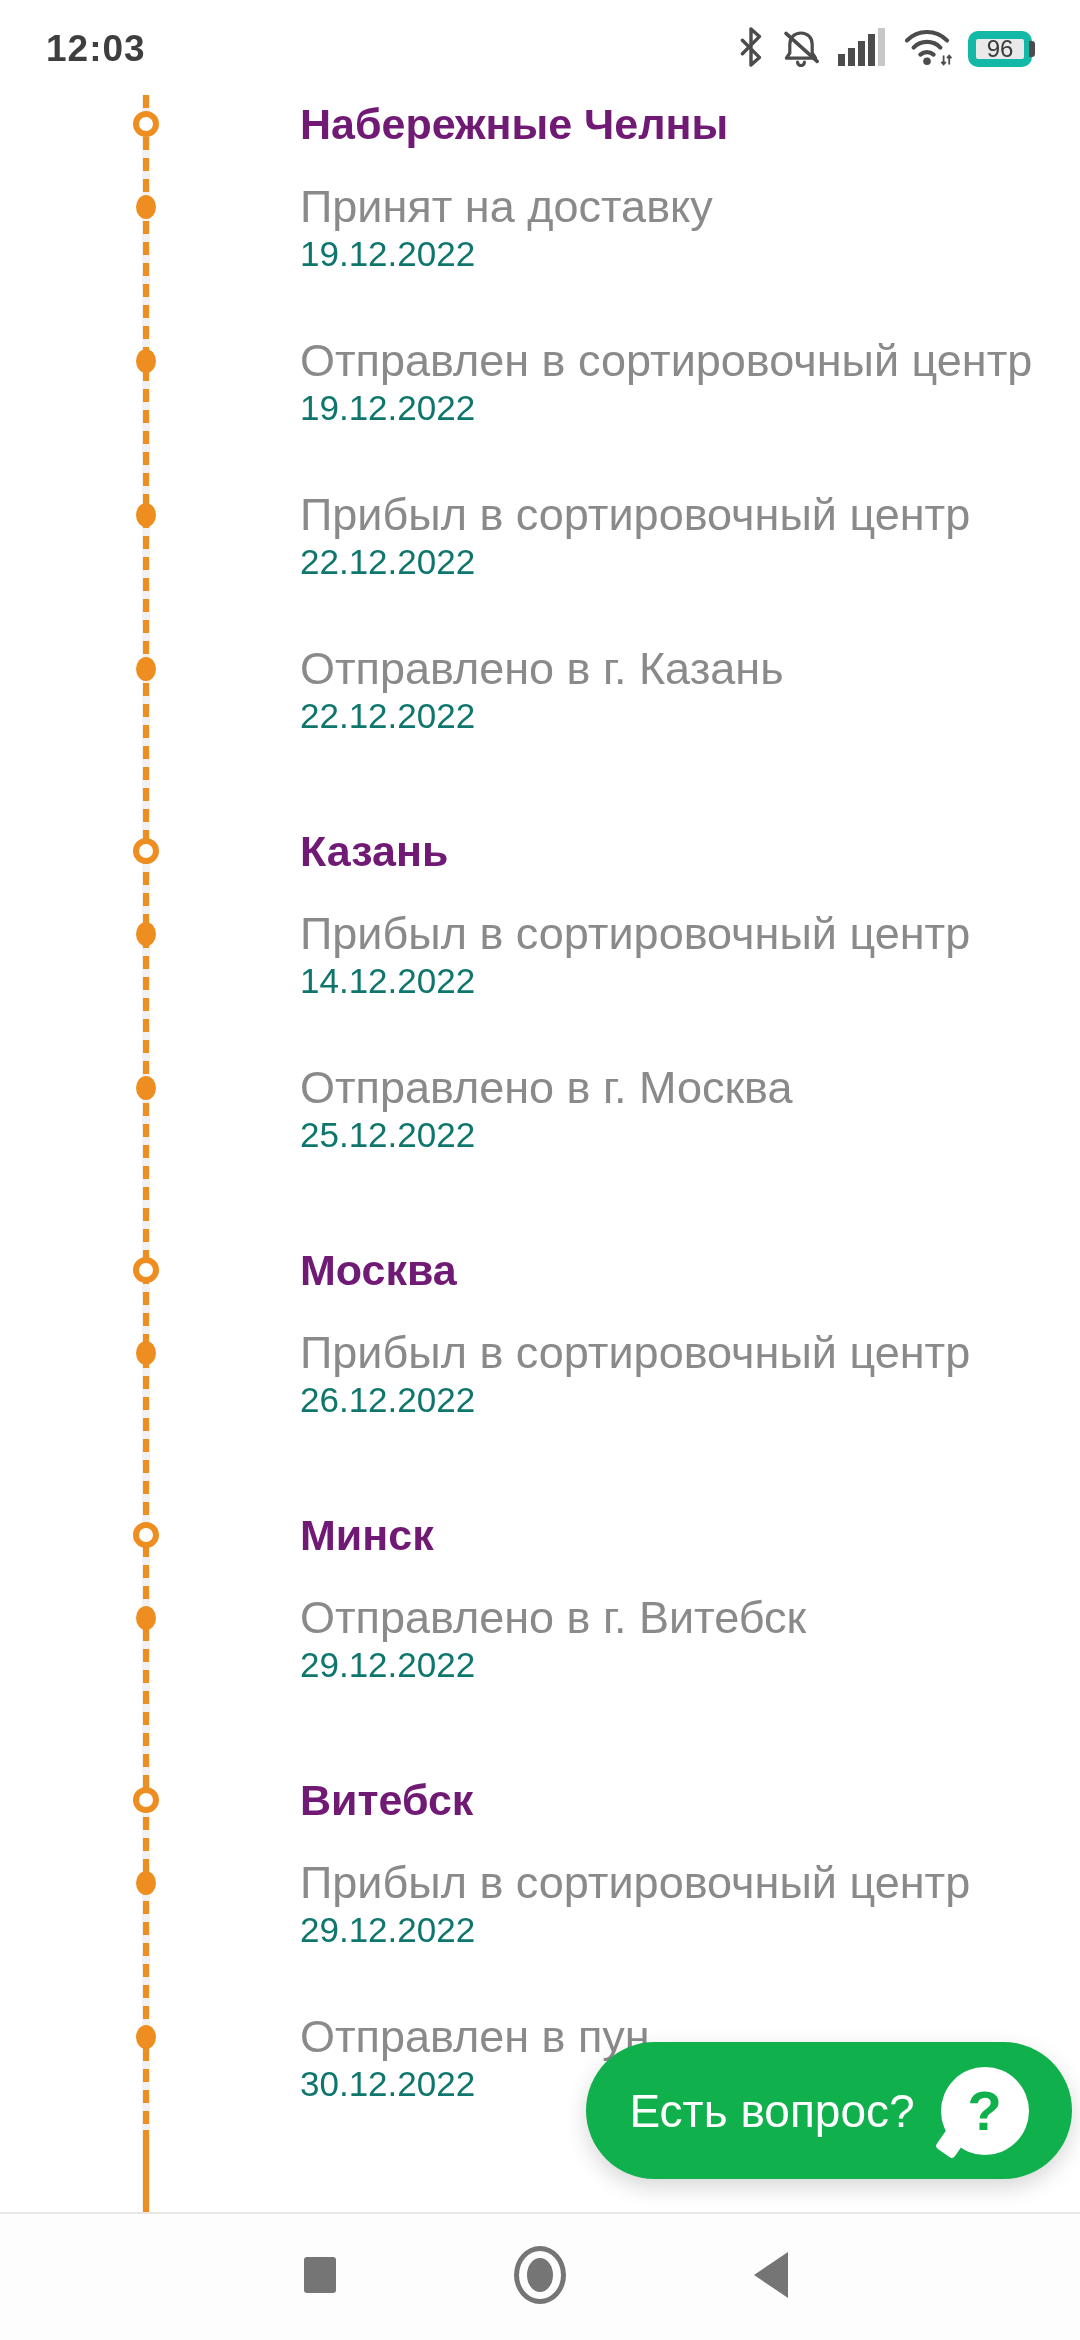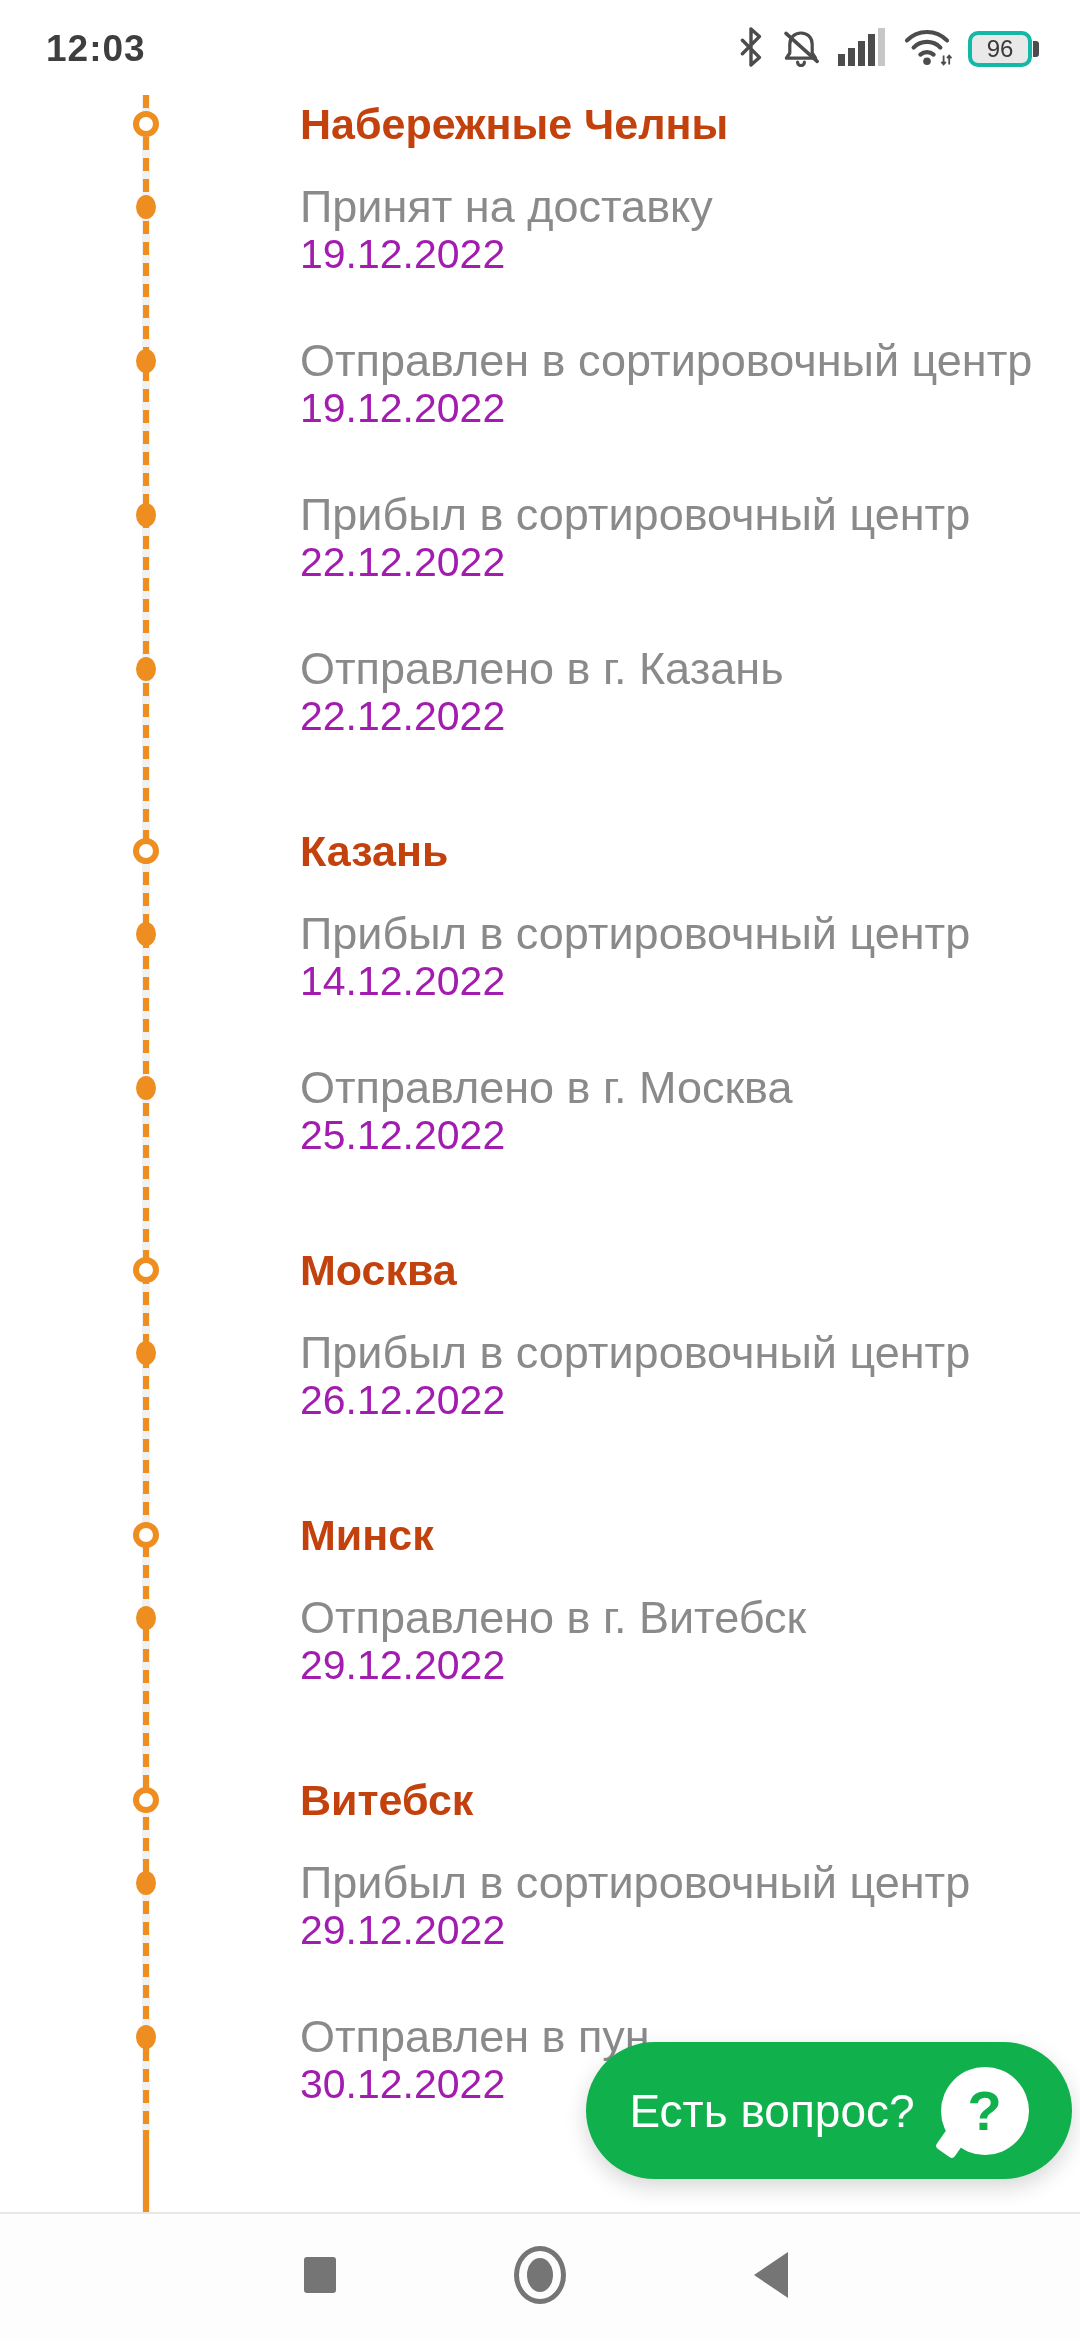--- a/index.html
+++ b/index.html
@@ -9,21 +9,21 @@
   }
   
   .status-bar{
     position:absolute;top:0;left:0;right:0;height:88px;
     display:flex;align-items:center;justify-content:space-between;
     padding:10px 40px 0 46px;box-sizing:border-box;
   }
   .time{font-size:37px;font-weight:700;color:#3e3e3e;letter-spacing:1px;}
   .status-icons{display:flex;align-items:center;gap:16px;}
   .battery{
-    position:relative;width:64px;height:36px;border:4px solid #14b8a6;border-radius:10px;
+    position:relative;width:64px;height:36px;border:8px solid #14b8a6;border-radius:10px;
     background:#e9e9e9;display:flex;align-items:center;justify-content:center;
     box-sizing:border-box;margin-right:8px;
   }
   .battery::after{
     content:"";position:absolute;right:-11px;top:50%;transform:translateY(-50%);
     width:6px;height:16px;background:#4c4c4c;border-radius:0 3px 3px 0;
   }
   .battery-num{font-size:24px;color:#3a3a3a;}
   
   .timeline{position:absolute;inset:0;padding-top:94px;box-sizing:border-box;}
@@ -31,28 +31,28 @@
   .rail-dashed{
     position:absolute;left:143px;top:95px;width:6px;height:2035px;
     background:repeating-linear-gradient(180deg,#ee8d20 0px,#ee8d20 13px,transparent 13px,transparent 21px);
   }
   .rail-solid{position:absolute;left:143px;top:2130px;width:6px;height:82px;background:#ee8d20;}
   .city-row{position:relative;height:60px;display:flex;align-items:center;}
   .city-row .ring{
     position:absolute;left:133px;top:17px;width:26px;height:26px;box-sizing:border-box;
     border:6px solid #ee8d20;border-radius:50%;background:#fff;
   }
-  .city-name{margin-left:300px;font-size:43px;font-weight:700;color:#c2410c;white-space:nowrap;}
+  .city-name{margin-left:300px;font-size:43px;font-weight:700;color:#701a75;white-space:nowrap;}
   .item-row{position:relative;}
   .city-row + .item-row{margin-top:29px;}
   .item-row + .item-row{margin-top:60px;}
   .item-row + .city-row{margin-top:82px;}
   .item-row .dot{position:absolute;left:136px;top:12px;width:20px;height:24px;border-radius:50%;background:#ee8d20;}
   .status{margin-left:300px;font-size:45px;color:#8a8a8a;height:48px;line-height:48px;white-space:nowrap;}
-  .date{margin-left:300px;font-size:41px;color:#a21caf;height:46px;line-height:46px;white-space:nowrap;}
+  .date{margin-left:300px;font-size:35px;color:#0f766e;height:46px;line-height:46px;white-space:nowrap;}
   
   .chat-button{
     position:absolute;left:586px;top:2042px;width:486px;height:137px;border:none;
     border-radius:69px;background:#10b04d;color:#ffffff;display:flex;align-items:center;
     justify-content:center;gap:26px;font-size:46px;z-index:5;cursor:pointer;
     box-shadow:0 8px 22px rgba(0,0,0,.16);font-family:inherit;padding:0;
   }
   .q-bubble{
     position:relative;width:88px;height:88px;background:#ffffff;border-radius:50%;
     display:flex;align-items:center;justify-content:center;color:#10b04d;

